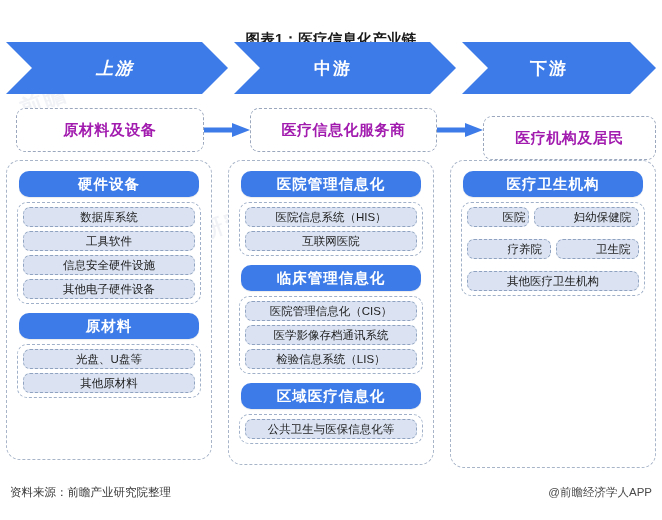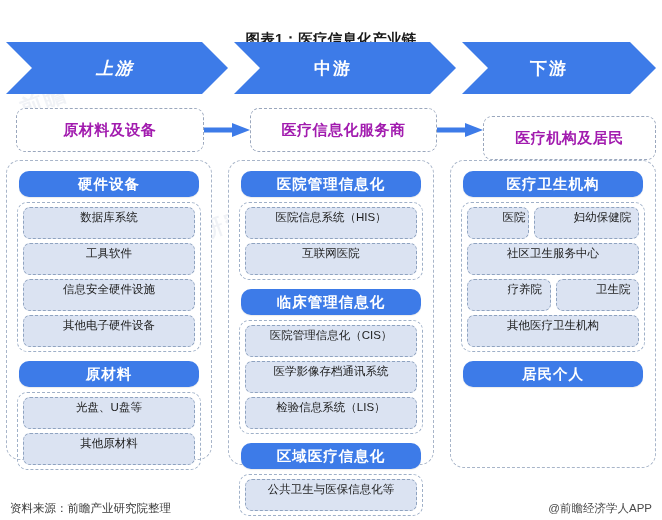--- a/index.html
+++ b/index.html
@@ -142,42 +142,42 @@
   }
   .group-box.last { margin-bottom: 4px; }
 
   .item {
     background: #dbe3f2;
     border: 1.2px dashed #8fa3c0;
     border-radius: 7px;
     text-align: center;
     font-size: 11.5px;
     color: #1c1c1c;
-    height: 32px;
+    height: 20px;
     line-height: 19px;
     margin-bottom: 4px;
     box-sizing: border-box;
     white-space: nowrap;
     overflow: hidden;
   }
   .item:last-child { margin-bottom: 0; }
 
   .item-row {
     display: flex;
     gap: 5px;
     margin-bottom: 4px;
   }
-  .item-row .item { margin-bottom: 0; flex: 1; padding-left: 32px; }
+  .item-row .item { margin-bottom: 8px; flex: 1; padding-left: 32px; }
   .item-row .item.narrow { flex: 0 0 62px; }
 
   
   .footer {
     position: absolute;
     left: 0;
-    bottom: 4px;
+    bottom: 20px;
     width: 662px;
     padding: 0 10px;
     box-sizing: border-box;
     display: flex;
     justify-content: space-between;
     font-size: 11.5px;
     color: #3a3a3a;
   }
   .footer .right { color: #4a4a4a; }
 
@@ -273,28 +273,26 @@
     </div>
   </div>
 
   <div class="column col-right">
     <div class="group-header">医疗卫生机构</div>
     <div class="group-box">
       <div class="item-row">
         <div class="item narrow">医院</div>
         <div class="item">妇幼保健院</div>
       </div>
-      <div class="item">社区卫生服务中心</div>
       <div class="item-row">
         <div class="item">疗养院</div>
         <div class="item">卫生院</div>
       </div>
       <div class="item">其他医疗卫生机构</div>
     </div>
-    <div class="group-header">居民个人</div>
   </div>
 
 </div>
 
 <div class="footer">
   <span class="left">资料来源：前瞻产业研究院整理</span>
   <span class="right">@前瞻经济学人APP</span>
 </div>
 
 </body></html>

